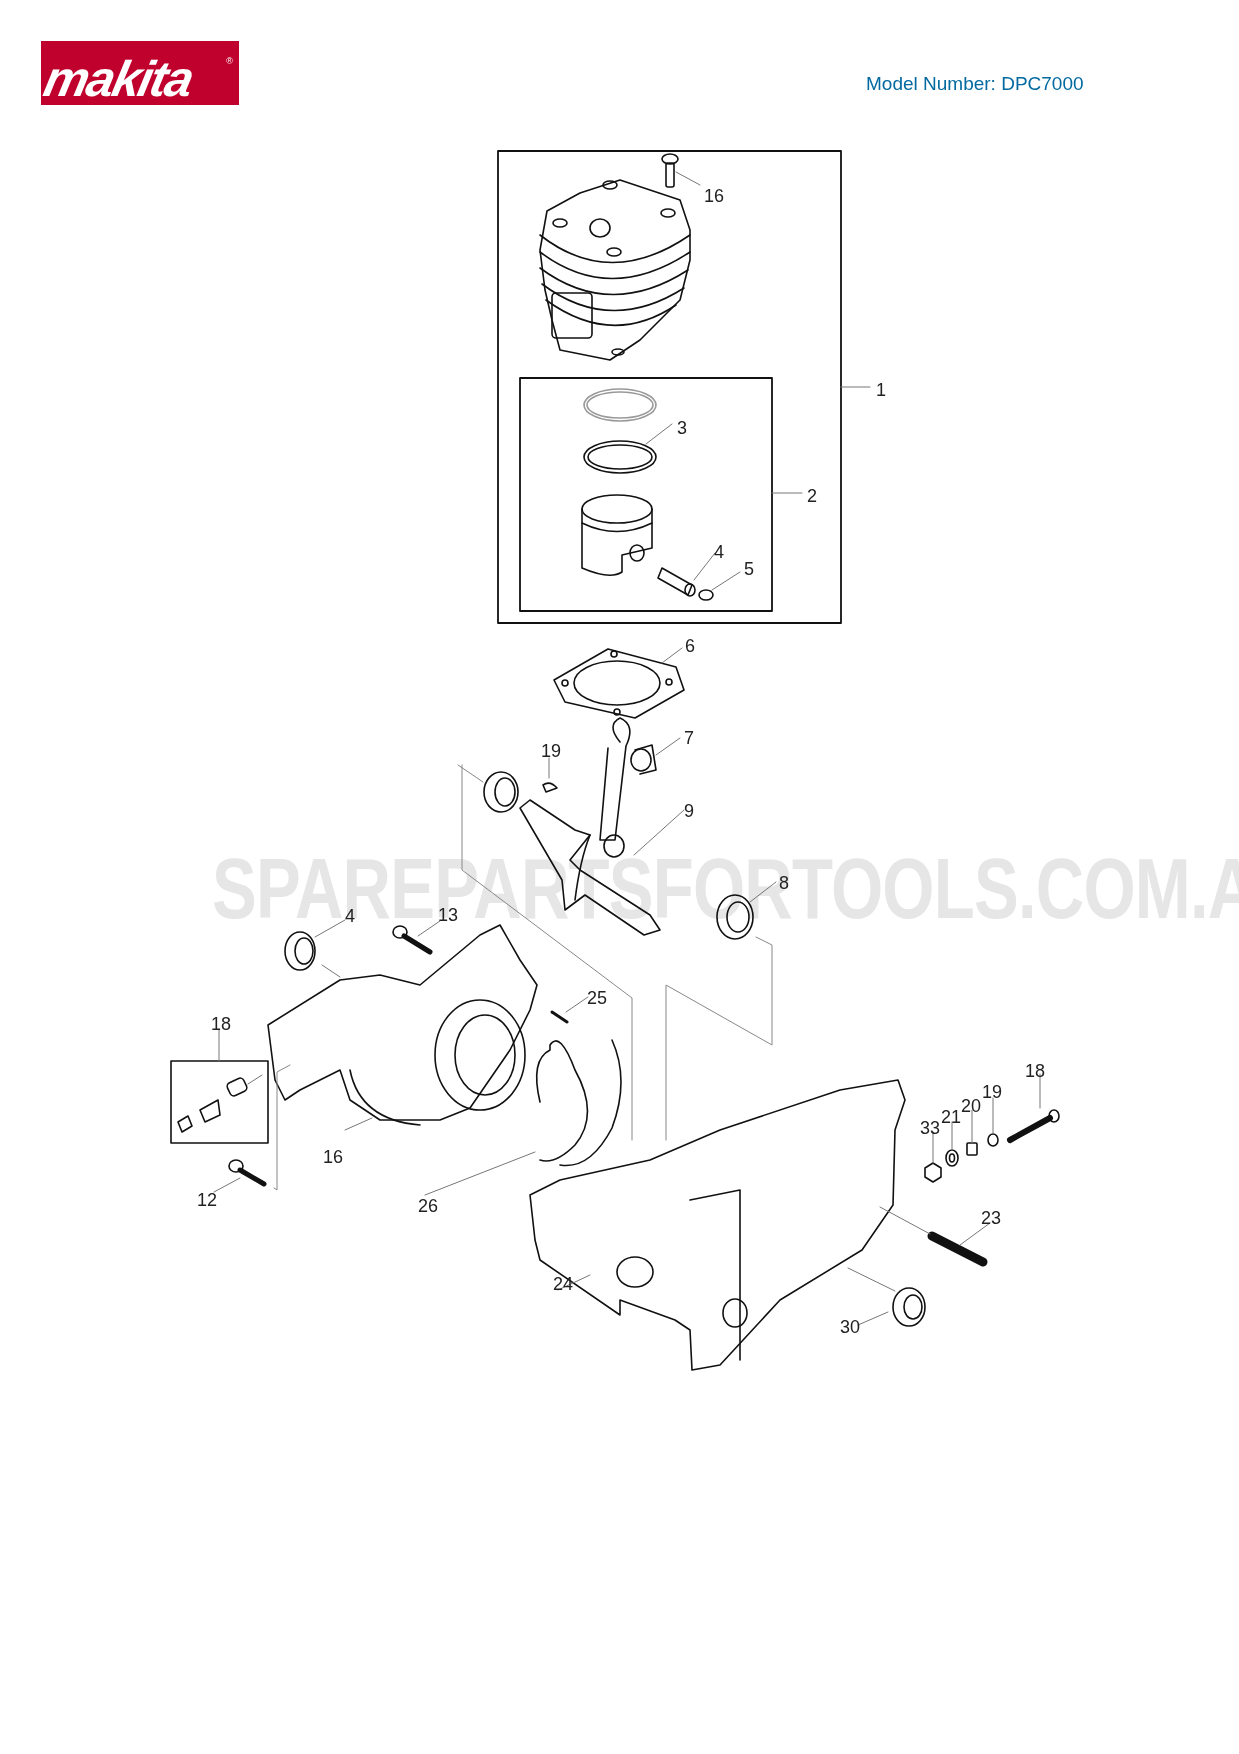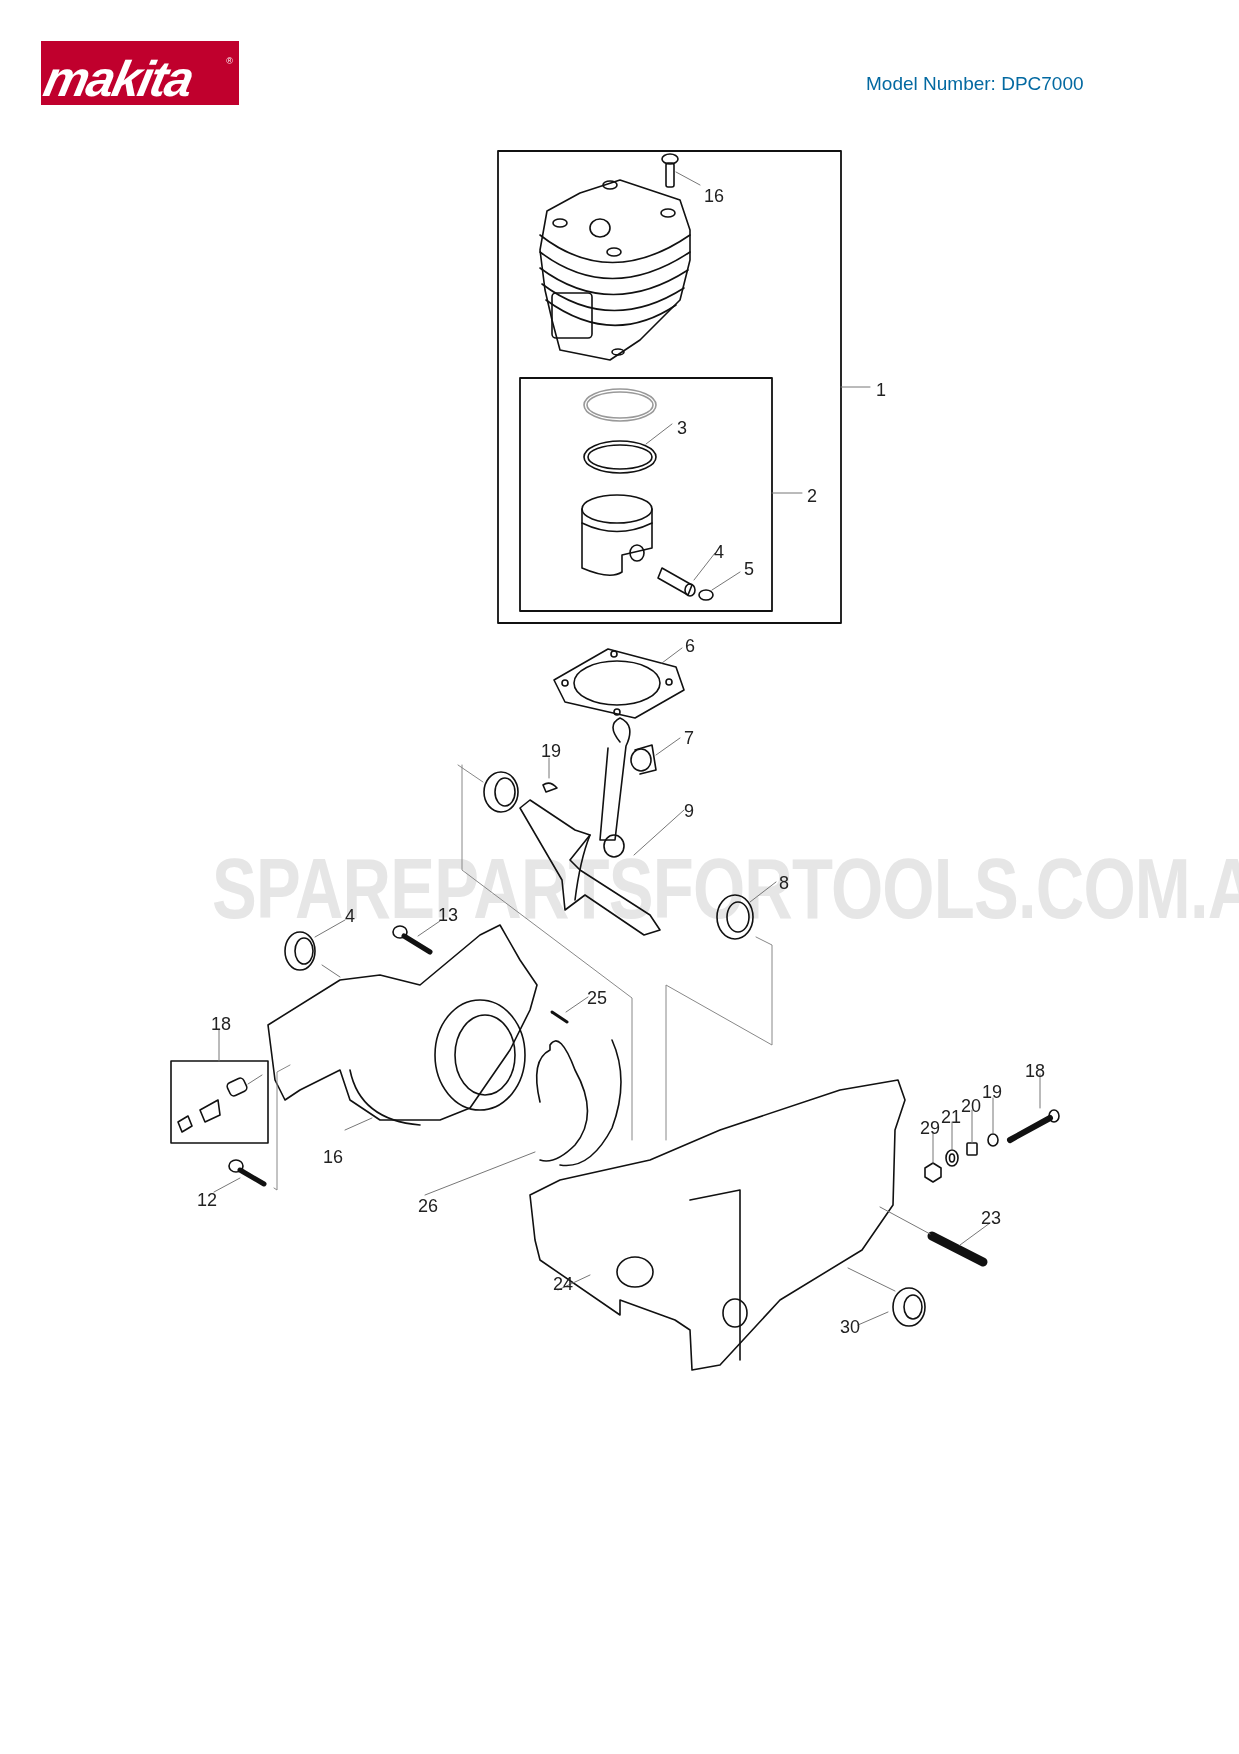--- a/index.html
+++ b/index.html
@@ -220,16 +220,16 @@
 <span class="callout" style="left:438px;top:906px">13</span>
 <span class="callout" style="left:587px;top:989px">25</span>
 <span class="callout" style="left:211px;top:1015px">18</span>
 <span class="callout" style="left:323px;top:1148px">16</span>
 <span class="callout" style="left:418px;top:1197px">26</span>
 <span class="callout" style="left:197px;top:1191px">12</span>
 <span class="callout" style="left:1025px;top:1062px">18</span>
 <span class="callout" style="left:982px;top:1083px">19</span>
 <span class="callout" style="left:961px;top:1097px">20</span>
 <span class="callout" style="left:941px;top:1108px">21</span>
-<span class="callout" style="left:920px;top:1119px">29</span>
+<span class="callout" style="left:920px;top:1119px">33</span>
 <span class="callout" style="left:981px;top:1209px">23</span>
 <span class="callout" style="left:553px;top:1275px">24</span>
 <span class="callout" style="left:840px;top:1318px">30</span>
 
 </body></html>

